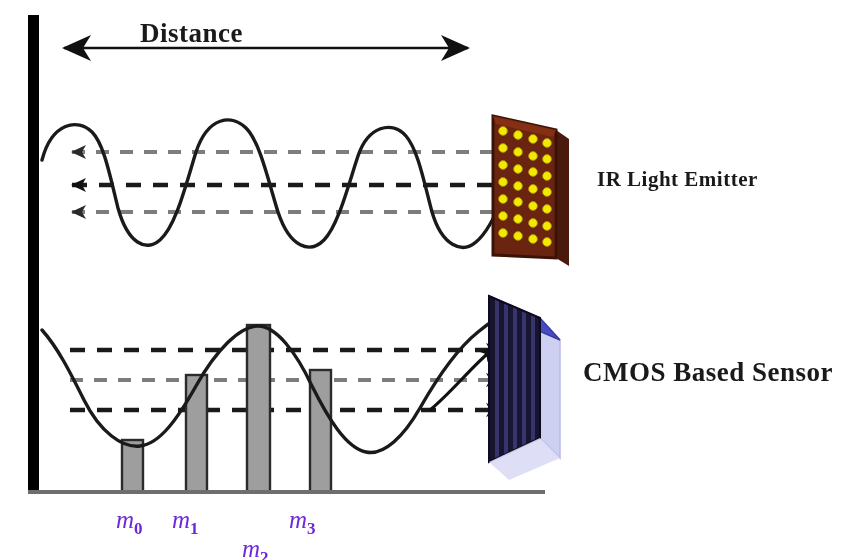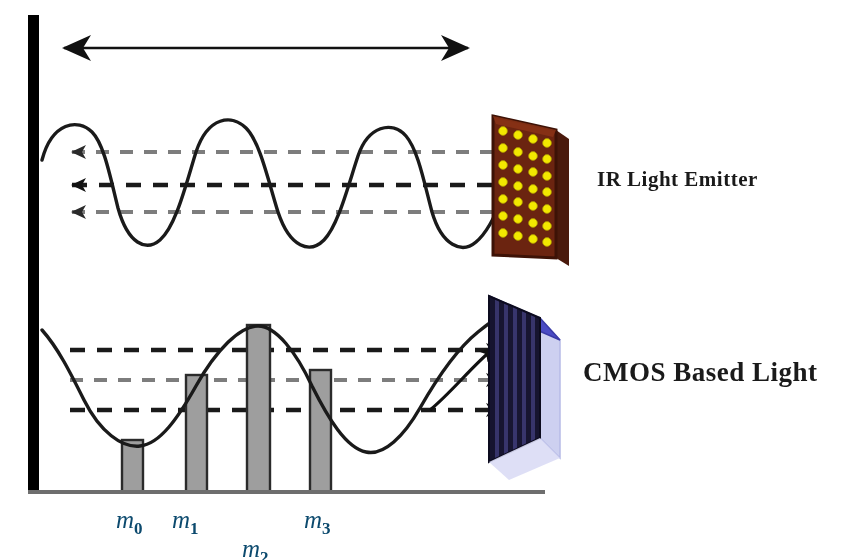--- a/index.html
+++ b/index.html
@@ -44,21 +44,21 @@
     left: 583px;
     top: 357px;
     font-size: 27px;
   }
   .mlabel {
     position: absolute;
     top: 506px;
     font-family: "Liberation Serif", serif;
     font-style: italic;
     font-size: 25px;
-    color: #0c4a6e;
+    color: #6d28d9;
     white-space: nowrap;
   }
   .mlabel sub {
     font-style: normal;
     font-size: 0.68em;
     font-weight: bold;
   }
 </style>
 </head>
 <body>
@@ -197,23 +197,24 @@
 
       <polygon points="489,296 540,318 540,438 489,462" fill="url(#sensorFaceGrad)"></polygon>
       <polygon points="489,296 540,318 540,438 489,462" fill="url(#sensorStripes)" opacity="0.9"></polygon>
       <polygon points="489,296 540,318 540,438 489,462" fill="none" stroke="#0c0b1e" stroke-width="2"></polygon>
 
       <polygon points="489,462 540,438 560,458 509,480" fill="#dadcf5" opacity="0.9"></polygon>
     </g>
 
   </svg>
 
+  <div class="lbl lbl-distance">Distance</div>
 
   <div class="lbl lbl-emitter">IR Light Emitter</div>
 
-  <div class="lbl lbl-sensor">CMOS Based Light</div>
+  <div class="lbl lbl-sensor">CMOS Based Sensor</div>
 
   <div class="mlabel" id="ml0" style="left: 116px;"><span>m</span><sub>0</sub></div>
   <div class="mlabel" id="ml1" style="left: 172px;"><span>m</span><sub>1</sub></div>
   <div class="mlabel" id="ml2" style="left: 242px; margin-top: 29px;"><span>m</span><sub>2</sub></div>
-  <div class="mlabel" id="ml3" style="left: 304px;"><span>m</span><sub>3</sub></div>
+  <div class="mlabel" id="ml3" style="left: 289px;"><span>m</span><sub>3</sub></div>
 
 </div>
 
 </body></html>

